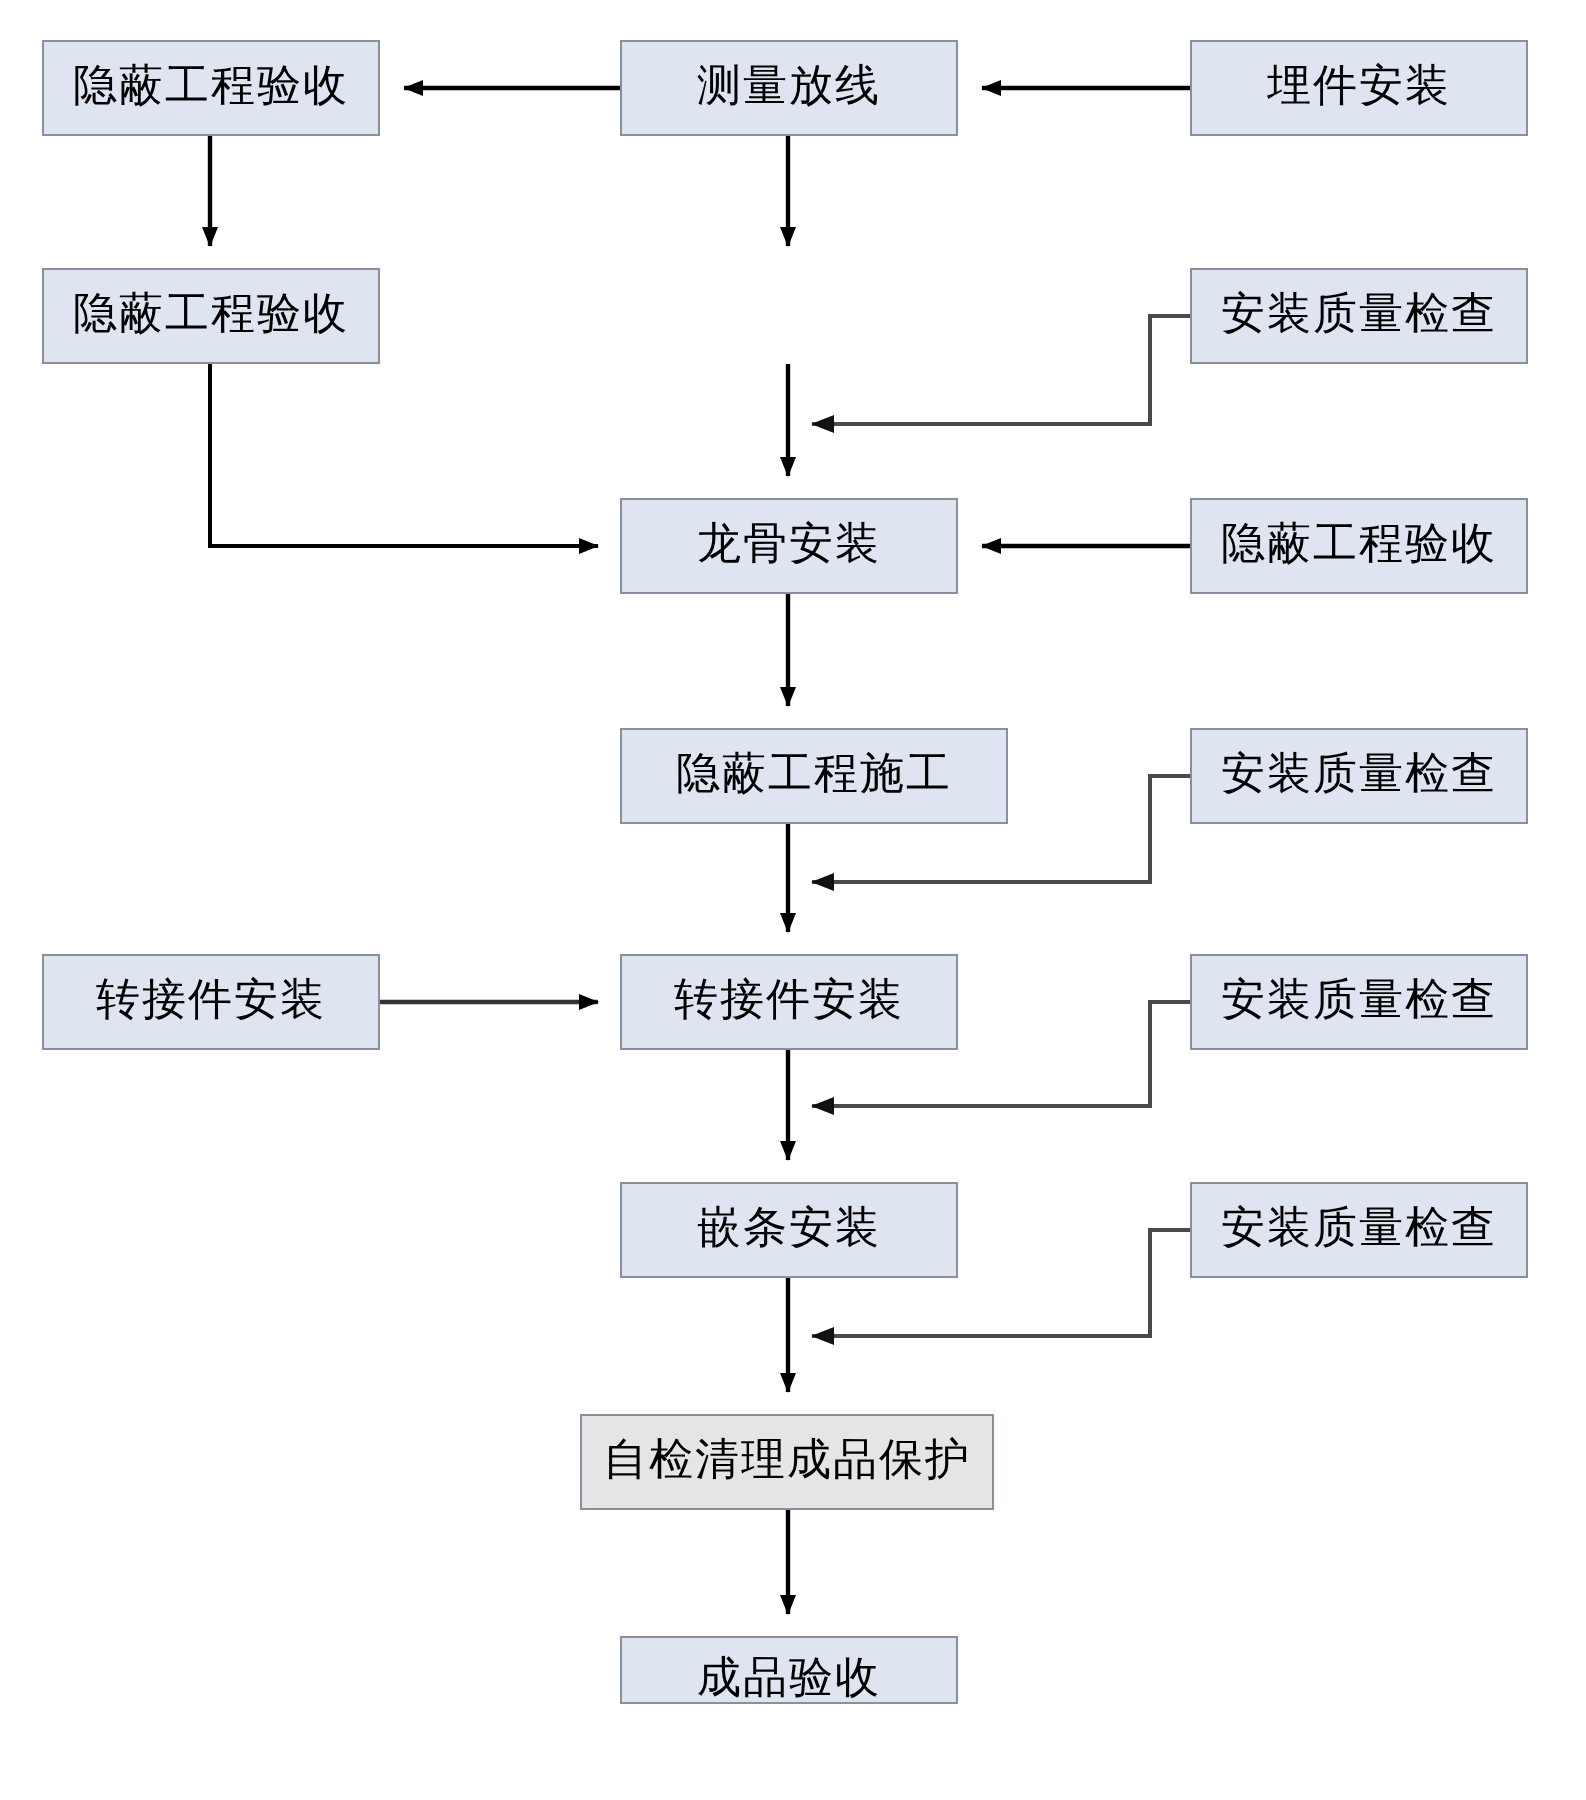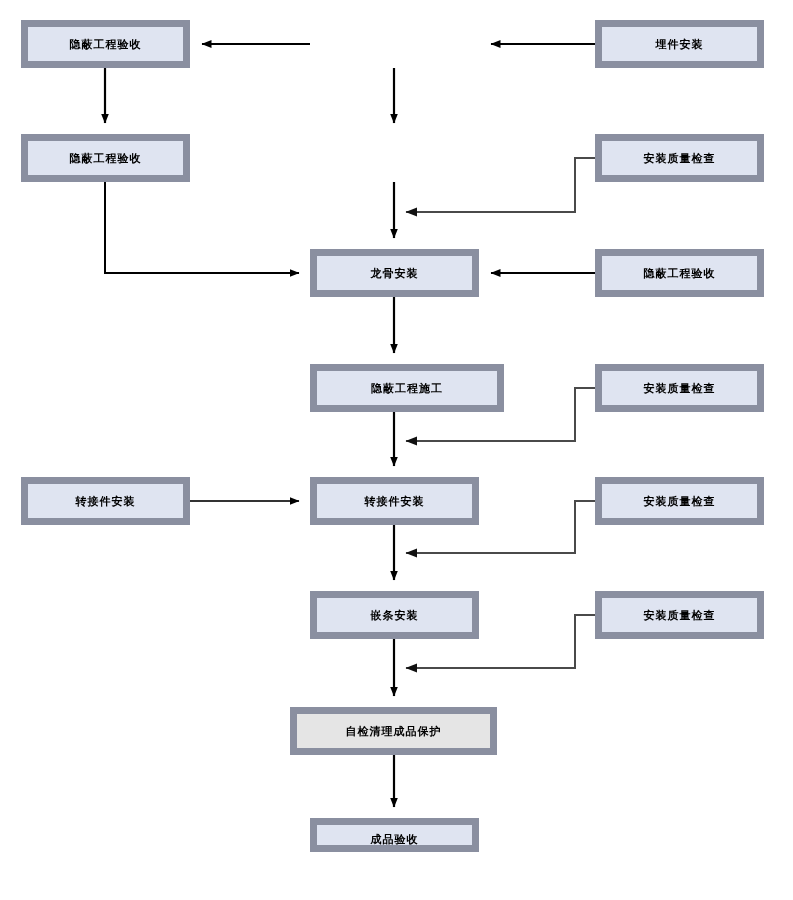--- a/index.html
+++ b/index.html
@@ -23,30 +23,29 @@
     position: absolute;
     left: 0;
     top: 0;
     width: 793px;
     height: 900px;
   }
   .node {
     position: absolute;
     box-sizing: border-box;
     background: #dfe4f1;
-    border: 7px solid #c2410c;
+    border: 1px solid #c2410c;
     display: flex;
     align-items: center;
     justify-content: center;
     color: #000000;
-    font-size: 11px;
+    font-size: 22px;
     letter-spacing: 1px;
     white-space: nowrap;
     line-height: 1;
-    font-weight: bold;
   }
   .node-label {
     pointer-events: none;
   }
 </style>
 </head>
 <body>
 
 <div id="flowchart-root" style="background: rgb(255, 255, 255);">
 
@@ -91,20 +90,23 @@
     <line x1="394" y1="639" x2="394" y2="696" stroke="#000000" stroke-width="2.2" marker-end="url(#ah-dark)"></line>
 
     <path d="M595,615 L575,615 L575,668 L406,668" fill="none" stroke="#4a4a4a" stroke-width="2" marker-end="url(#ah-gray)"></path>
 
     <line x1="394" y1="755" x2="394" y2="807" stroke="#000000" stroke-width="2.2" marker-end="url(#ah-dark)"></line>
   </svg>
 
   <div class="node" style="left: 21px; top: 20px; width: 169px; height: 48px; background: rgb(223, 228, 241); border-color: rgb(138, 143, 160);">
     <span class="node-label">隐蔽工程验收</span>
   </div>
+  <div class="node" style="left: 310px; top: 20px; width: 169px; height: 48px; background: rgb(223, 228, 241); border-color: rgb(138, 143, 160);">
+    <span class="node-label">测量放线</span>
+  </div>
   <div class="node" style="left: 595px; top: 20px; width: 169px; height: 48px; background: rgb(223, 228, 241); border-color: rgb(138, 143, 160);">
     <span class="node-label">埋件安装</span>
   </div>
   <div class="node" style="left: 21px; top: 134px; width: 169px; height: 48px; background: rgb(223, 228, 241); border-color: rgb(138, 143, 160);">
     <span class="node-label">隐蔽工程验收</span>
   </div>
   <div class="node" style="left: 595px; top: 134px; width: 169px; height: 48px; background: rgb(223, 228, 241); border-color: rgb(138, 143, 160);">
     <span class="node-label">安装质量检查</span>
   </div>
   <div class="node" style="left: 310px; top: 249px; width: 169px; height: 48px; background: rgb(223, 228, 241); border-color: rgb(138, 143, 160);">

